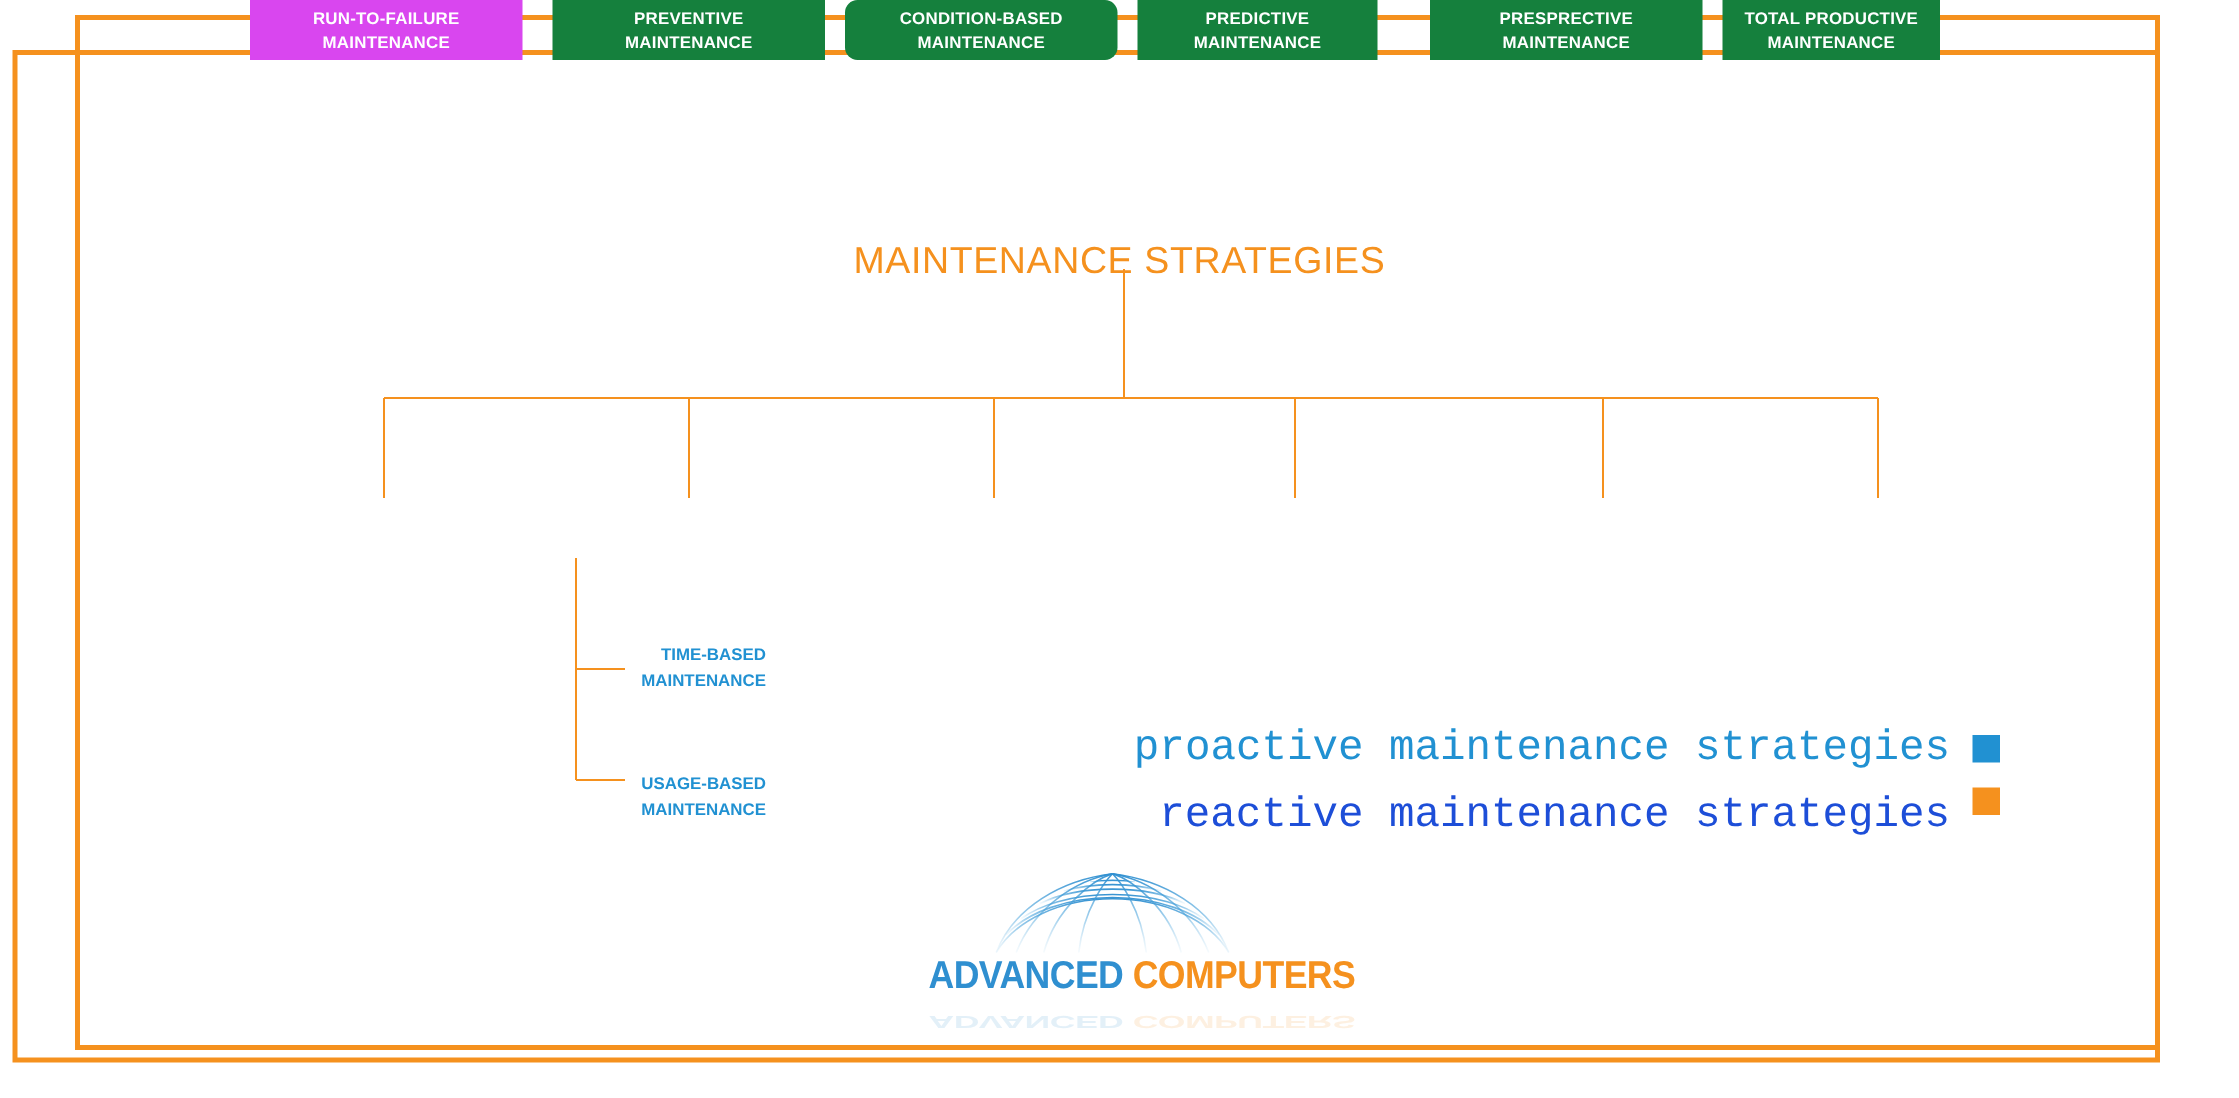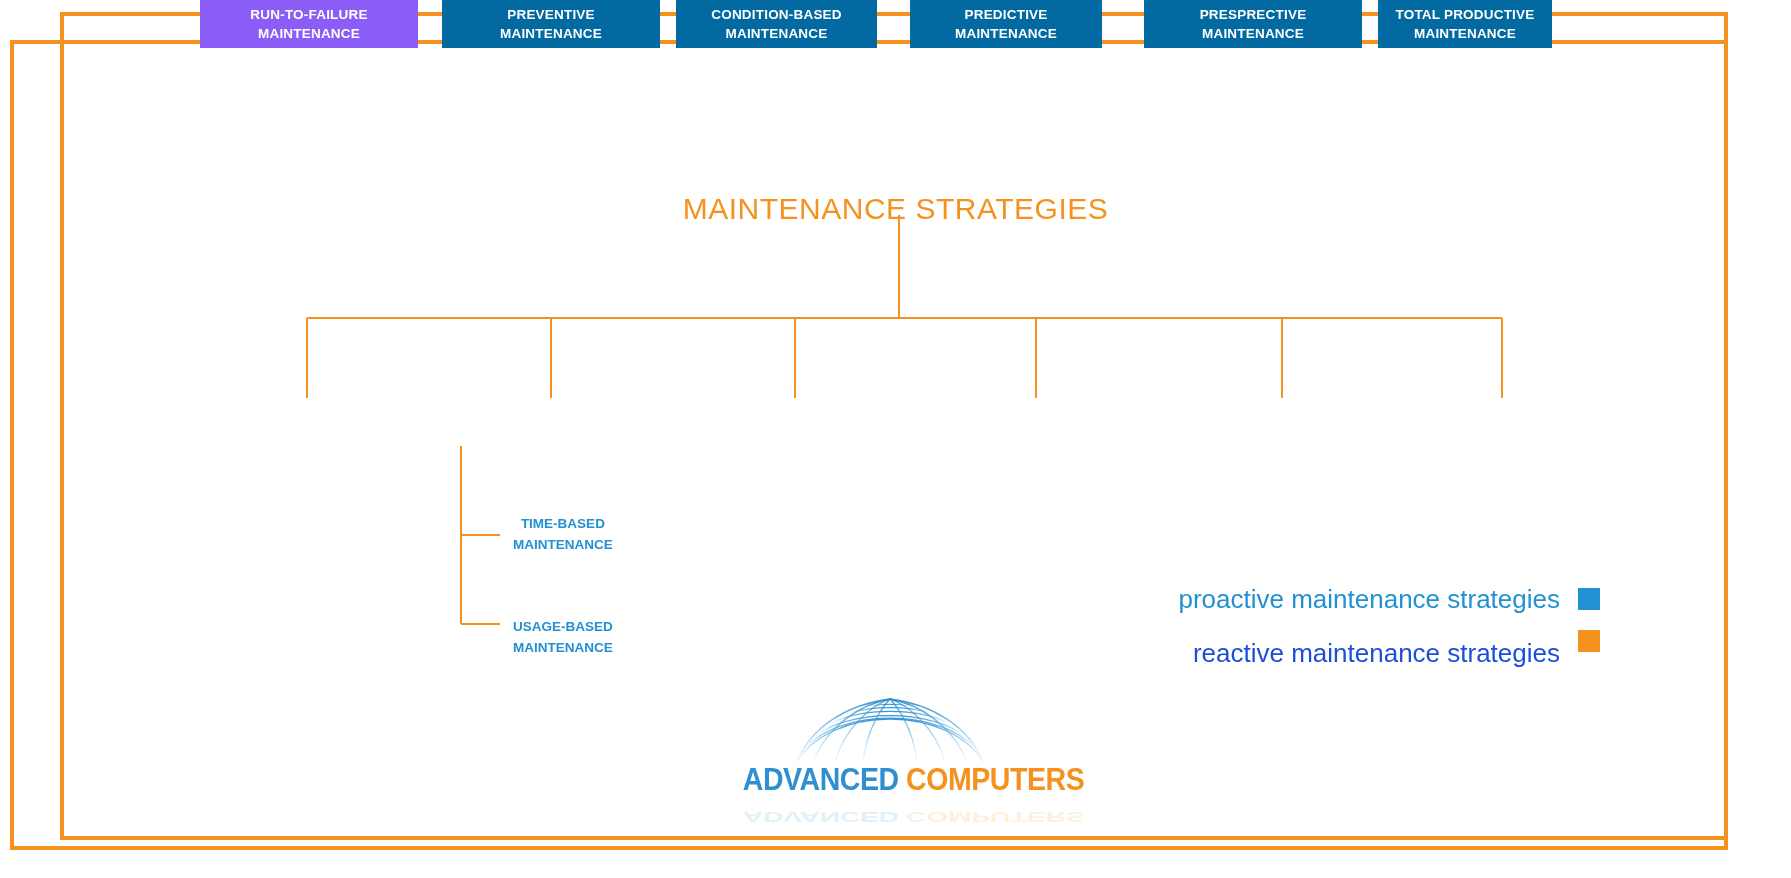--- a/index.html
+++ b/index.html
@@ -71,54 +71,55 @@
     align-items: center;
     justify-content: center;
     color: #ffffff;
     font-weight: bold;
     font-size: 13.5px;
     line-height: 19px;
     letter-spacing: 0.2px;
     text-align: center;
     box-sizing: border-box;
   }
-  .box.proactive { background: #0369a1; }
-  .box.reactive  { background: #8b5cf6; }
+  .box.proactive { background: #15803d; }
+  .box.reactive  { background: #d946ef; }
   .box .l1, .box .l2 { display: block; white-space: nowrap; }
 
   
   .sublabel {
     position: absolute;
     color: #2191d2;
     font-weight: bold;
     font-size: 13.5px;
     line-height: 21px;
-    text-align: center;
+    text-align: right;
     white-space: nowrap;
   }
   .sublabel .l1, .sublabel .l2 { display: block; }
 
   
   .legend {
     position: absolute;
     left: 1060px;
     top: 578px;
     width: 540px;
   }
   .legend-row {
     display: flex;
     align-items: center;
     justify-content: flex-end;
     height: 42px;
   }
   .legend-label {
-    font-size: 26px;
+    font-size: 34px;
     font-weight: 400;
     white-space: nowrap;
     margin-right: 18px;
+    font-family: Liberation Mono, monospace;
   }
   .legend-row.proactive .legend-label { color: #2191d2; }
   .legend-row.reactive  .legend-label { color: #1d4ed8; margin-top: 24px; }
   .legend-swatch {
     width: 22px;
     height: 22px;
     flex: 0 0 22px;
   }
   .legend-row.proactive .legend-swatch { background: #2191d2; }
   .legend-row.reactive  .legend-swatch { background: #f5911e; }
@@ -184,21 +185,21 @@
   </svg>
 
   <div class="box reactive" style="left:200px;  width:218px;">
     <span class="l1">RUN-TO-FAILURE</span>
     <span class="l2">MAINTENANCE</span>
   </div>
   <div class="box proactive" style="left:442px;  width:218px;">
     <span class="l1">PREVENTIVE</span>
     <span class="l2">MAINTENANCE</span>
   </div>
-  <div class="box proactive" style="left:676px;  width:201px;">
+  <div class="box proactive" style="left:676px;  width:218px;border-radius:10px;">
     <span class="l1">CONDITION-BASED</span>
     <span class="l2">MAINTENANCE</span>
   </div>
   <div class="box proactive" style="left:910px;  width:192px;">
     <span class="l1">PREDICTIVE</span>
     <span class="l2">MAINTENANCE</span>
   </div>
   <div class="box proactive" style="left:1144px; width:218px;">
     <span class="l1">PRESPRECTIVE</span>
     <span class="l2">MAINTENANCE</span>

